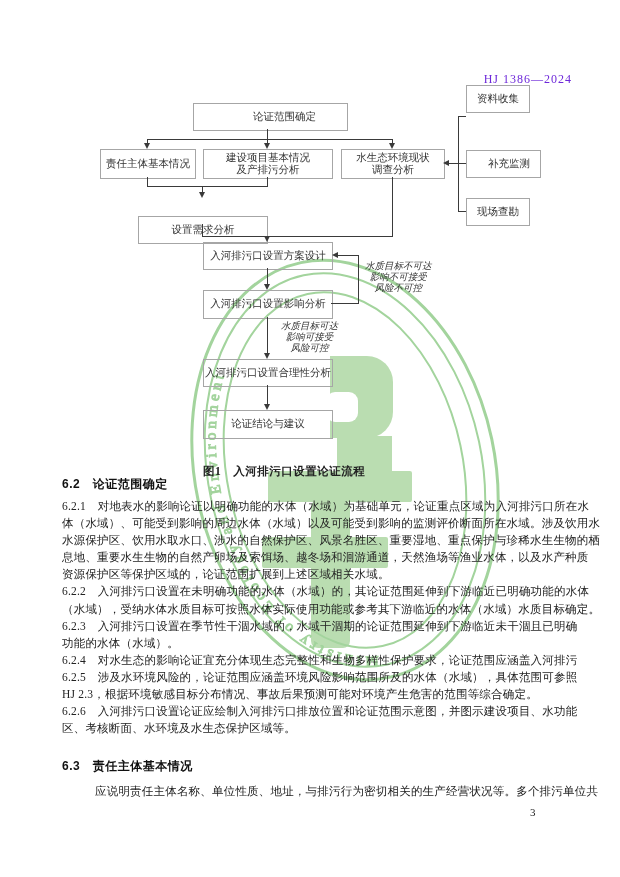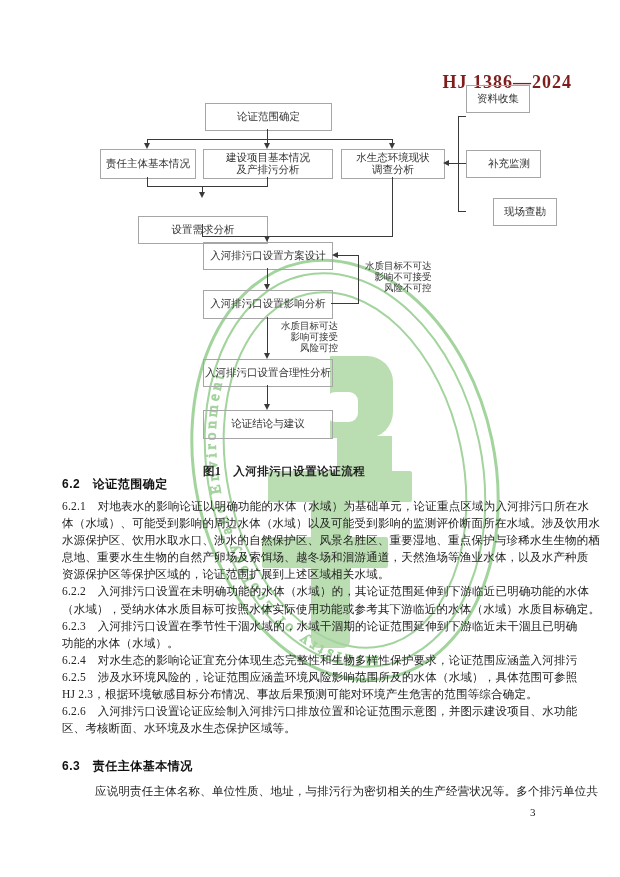--- a/index.html
+++ b/index.html
@@ -5,36 +5,36 @@
   html,body{margin:0;padding:0;background:#888;}
   #page{
     position:relative;width:620px;height:877px;background:#ffffff;
     margin:0 auto;overflow:hidden;
     font-family:"Liberation Serif","DejaVu Serif",serif;color:#2b2b2b;
   }
   
   #watermark{position:absolute;left:0;top:0;z-index:0;pointer-events:none;}
   
   .hdr{
-    position:absolute;top:72px;right:48px;font-size:18px;font-weight:bold;
-    letter-spacing:1px;font-family:"Liberation Serif","DejaVu Serif",serif;color:#7f1d1d;
+    position:absolute;top:72px;right:48px;font-size:12px;font-weight:normal;
+    letter-spacing:1px;font-family:"Liberation Serif","DejaVu Serif",serif;color:#6d28d9;
   }
   
   .fc-box{
     position:absolute;border:1px solid #a6a6a6;background:transparent;
     display:flex;align-items:center;justify-content:center;text-align:center;
     font-size:10.5px;line-height:12.5px;color:#333;white-space:pre-line;z-index:2;
   }
   .fc-line{position:absolute;background:#3a3a3a;z-index:2;}
   .fc-arrow{position:absolute;width:0;height:0;z-index:2;}
   .fc-arrow.down{border-left:3.5px solid transparent;border-right:3.5px solid transparent;border-top:6px solid #3a3a3a;}
   .fc-arrow.left{border-top:3.5px solid transparent;border-bottom:3.5px solid transparent;border-right:6px solid #3a3a3a;}
   .fc-label{
     position:absolute;font-size:9.5px;line-height:11px;color:#333;
-    white-space:pre-line;z-index:2;text-align:right;
+    white-space:pre-line;z-index:2;text-align:center;font-style:italic;
   }
   .fc-caption{
     position:absolute;left:203px;top:456px;font-size:11.5px;font-weight:bold;
     color:#222;z-index:2;letter-spacing:0.5px;margin-top:8px;
   }
   
   .sec-heading{
     position:absolute;left:62px;font-size:12px;font-weight:bold;color:#111;
     font-family:"Liberation Sans","DejaVu Sans",sans-serif;z-index:2;letter-spacing:0.5px;
   }
@@ -71,29 +71,29 @@
       <ellipse cx="345" cy="470" rx="118" ry="180" stroke-width="2"></ellipse>
       <path id="wm-text-path" d="M 345 659 A 126 189 0 0 1 219 470 A 126 189 0 0 1 345 281" fill="none" stroke="none"></path>
       <text font-size="15" letter-spacing="4" fill="#9ccf98" font-family="Liberation Serif, DejaVu Serif, serif">
         <textPath href="#wm-text-path" startOffset="6" id="wm-textpath">Ministry of Ecology and Environment</textPath>
       </text>
     </g>
   </svg>
 
   <div class="hdr">HJ 1386—2024</div>
 
-  <div class="fc-box" style="left:205px;top:103px;width:125px;height:26px;">论证范围确定</div>
+  <div class="fc-box" style="left:193px;top:103px;width:125px;height:26px;padding-left:28px;">论证范围确定</div>
   <div class="fc-box" style="left:100px;top:149px;width:94px;height:28px;">责任主体基本情况</div>
   <div class="fc-box" style="left:203px;top:149px;width:128px;height:28px;">建设项目基本情况
 及产排污分析</div>
   <div class="fc-box" style="left:341px;top:149px;width:102px;height:28px;">水生态环境现状
 调查分析</div>
   <div class="fc-box" style="left:466px;top:85px;width:62px;height:26px;font-family:Liberation Mono, monospace;">资料收集</div>
   <div class="fc-box" style="left:466px;top:150px;width:62px;height:26px;padding-left:11px;">补充监测</div>
-  <div class="fc-box" style="left:466px;top:198px;width:62px;height:26px;margin-left:27px;">现场查勘</div>
+  <div class="fc-box" style="left:466px;top:198px;width:62px;height:26px;">现场查勘</div>
   <div class="fc-box" style="left:138px;top:198px;width:128px;height:26px;margin-top:18px;">设置需求分析</div>
   <div class="fc-box" style="left:203px;top:242px;width:128px;height:26px;">入河排污口设置方案设计</div>
   <div class="fc-box" style="left:203px;top:290px;width:128px;height:27px;">入河排污口设置影响分析</div>
   <div class="fc-box" style="left:203px;top:359px;width:128px;height:26px;">入河排污口设置合理性分析</div>
   <div class="fc-box" style="left:203px;top:410px;width:128px;height:27px;">论证结论与建议</div>
 
   <div class="fc-line" style="left:267px;top:129px;width:1px;height:10px;"></div>
   <div class="fc-line" style="left:147px;top:139px;width:246px;height:1px;"></div>
   <div class="fc-line" style="left:147px;top:139px;width:1px;height:5px;"></div>
   <div class="fc-arrow down" style="left:143.5px;top:143px;"></div>

